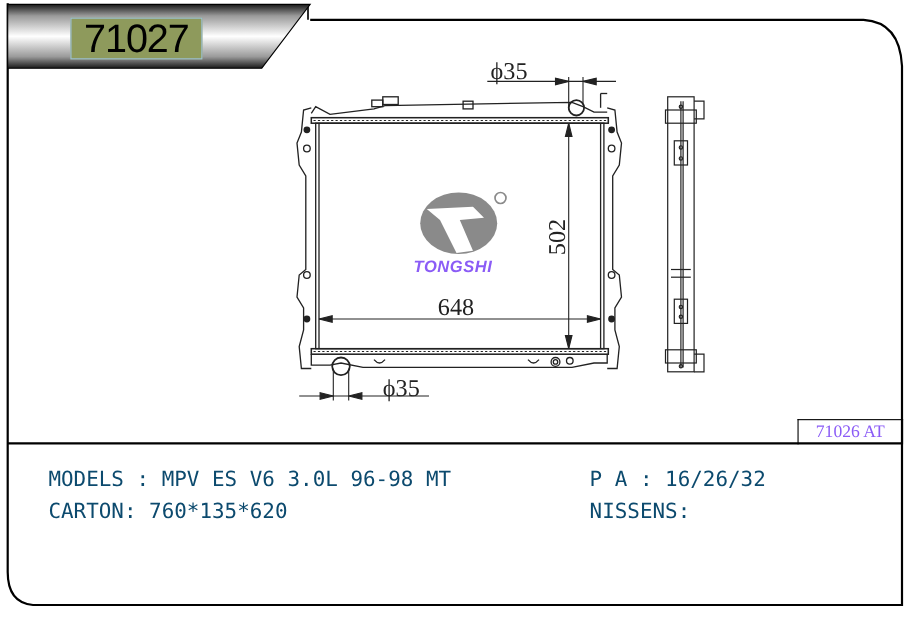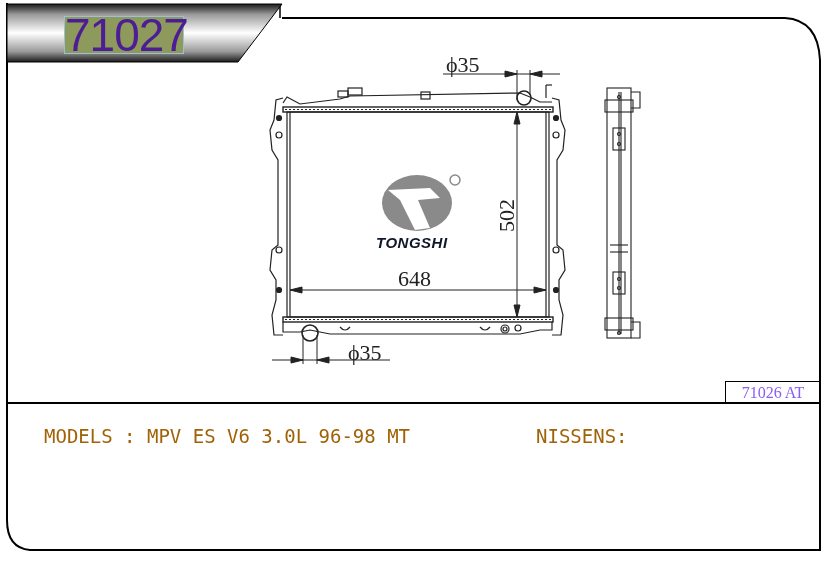--- a/index.html
+++ b/index.html
@@ -1,36 +1,36 @@
 <!DOCTYPE html>
 <html><head>
 <meta charset="utf-8">
 <style>
   html, body { margin: 0; padding: 0; background: #ffffff; }
   body { width: 829px; height: 562px; position: relative; overflow: hidden; font-family: "DejaVu Sans", sans-serif; }
   .frame { position: absolute; left: 0; top: 0; width: 829px; height: 562px; }
   .part-no {
     position: absolute; left: 64px; top: 16px; width: 118px; height: 36px;
     background: #8e9a5c; border: 1px solid #9cc0d8;
-    color: #4c1d95; font-family: "Liberation Sans", sans-serif; font-size: 46px; line-height: 36px;
+    color: #000000; font-family: "Liberation Sans", sans-serif; font-size: 36px; line-height: 36px;
     text-align: center; letter-spacing: -1px;
   }
   .ref-box {
     position: absolute; left: 725px; top: 381px; width: 94px; height: 22px;
     border: 1.5px solid #000; border-bottom: none;
     font-family: "Liberation Serif", serif; font-size: 16px; line-height: 22px; text-align: center; color: #8b5cf6;
   }
-  .specs { position: absolute; font-family: "DejaVu Sans Mono", monospace; font-size: 19px; color: #a16207; }
+  .specs { position: absolute; font-family: "DejaVu Sans Mono", monospace; font-size: 19px; color: #0c4a6e; }
   .specs .row { height: 29px; line-height: 29px; white-space: pre; }
   .specs-left { left: 44px; top: 422px; }
   .specs-right { left: 536px; top: 422px; }
   .dim { position: absolute; font-family: "Liberation Serif", serif; font-size: 22px; color: #222; }
   .logo-text {
     position: absolute; left: 376px; top: 234px; font-family: "Liberation Sans", sans-serif; font-weight: bold; font-style: italic;
-    font-size: 15px; color: #0f172a; letter-spacing: 0.5px;
+    font-size: 15px; color: #8b5cf6; letter-spacing: 0.5px;
   }
 </style>
 </head>
 <body>
 
 <svg class="frame" viewBox="0 0 829 562" width="829" height="562">
   <defs>
     <linearGradient id="tabgrad" x1="0" y1="0" x2="0" y2="1">
       <stop offset="0" stop-color="#1a1a1a"></stop>
       <stop offset="0.18" stop-color="#9a9a9a"></stop>
@@ -146,17 +146,19 @@
 <div class="dim" style="left:348px; top:340px;">ϕ35</div>
 <div class="dim" style="left:494px; top:200px; transform: rotate(-90deg); transform-origin: left top; top:232px;">502</div>
 <div class="dim" style="left:398px; top:266px;text-align:right;">648</div>
 
 <div class="logo-text">TONGSHI</div>
 
 <div class="ref-box">71026 AT</div>
 
 <div class="specs specs-left">
   <div class="row"><span>MODELS : </span><span>MPV ES V6 3.0L 96-98 MT</span></div>
+  <div class="row"><span>CARTON: </span><span>760*135*620</span></div>
 </div>
 
 <div class="specs specs-right">
+  <div class="row"><span>P A : </span><span>16/26/32</span></div>
   <div class="row"><span>NISSENS:</span><span></span></div>
 </div>
 
 </body></html>

